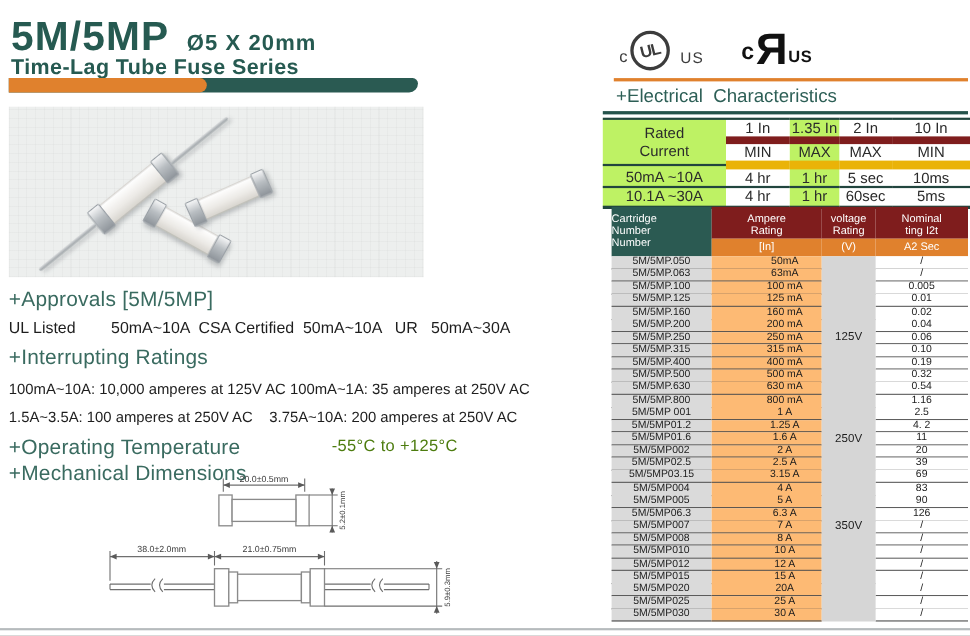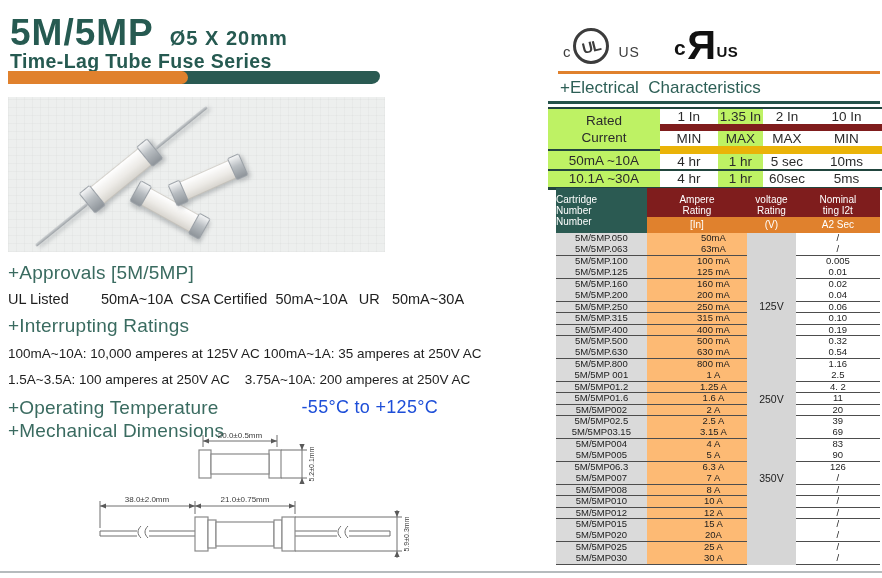--- a/index.html
+++ b/index.html
@@ -25,21 +25,21 @@
   .fuse { position:absolute; display:flex; align-items:center; filter:drop-shadow(2px 3px 2px rgba(90,95,100,0.35)); }
   .lead { height:3px; background:linear-gradient(#cfd2d4,#9aa0a4); border-radius:2px; }
   .cap  { width:14px; height:26px; background:linear-gradient(#f4f5f6,#b9bec2 45%,#8e949a); border:1px solid #9aa0a6; border-radius:2px; }
   .fbody { height:22px; background:linear-gradient(#ffffff,#eceae6 60%,#d8d5cf); border-top:1px solid #d5d2cc; border-bottom:1px solid #c4c1ba; flex:1; }
   .fuse-short .cap { width:13px; height:24px; }
   .fuse-short .fbody { height:20px; }
 
   
   .sec-head { position:absolute; font-size:19px; color:#3a6b60; letter-spacing:0.2px; }
   .body-line { position:absolute; font-size:13.5px; color:#1e1e1e; white-space:pre; }
-  .temp-value { font-size:18px; color:#1d4ed8; margin-left:58px; letter-spacing:0.3px; }
+  .temp-value { font-size:15px; color:#4d7c0f; margin-left:58px; letter-spacing:0.3px; }
 
   
   .logos { position:absolute; left:563px; top:28px; display:flex; align-items:flex-end; }
   .logo-listed { display:flex; align-items:flex-end; color:#3c3c3c; }
   .logo-listed .lc { font-size:15px; margin-right:2px; }
   .ul-circle { width:36px; height:36px; border:3px solid #3c3c3c; border-radius:50%;
     display:flex; align-items:center; justify-content:center; margin-bottom:-4px; }
   .ul-circle .ul-t { font-size:15px; font-weight:bold; transform:rotate(-14deg); letter-spacing:-1px; }
   .logo-listed .lus { font-size:14px; margin-left:10px; letter-spacing:1px; }
   .logo-ur { display:flex; align-items:flex-end; margin-left:34px; color:#111; }

